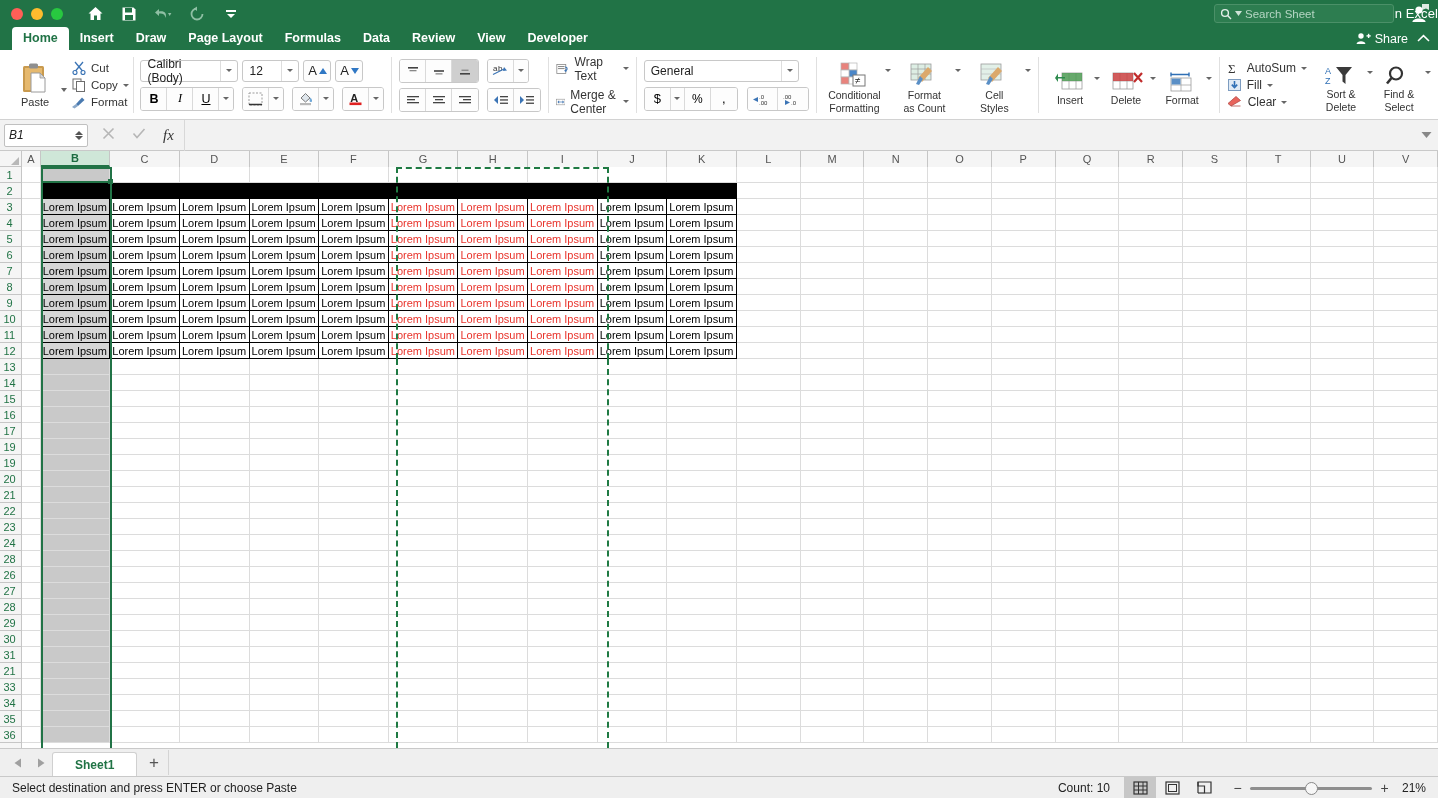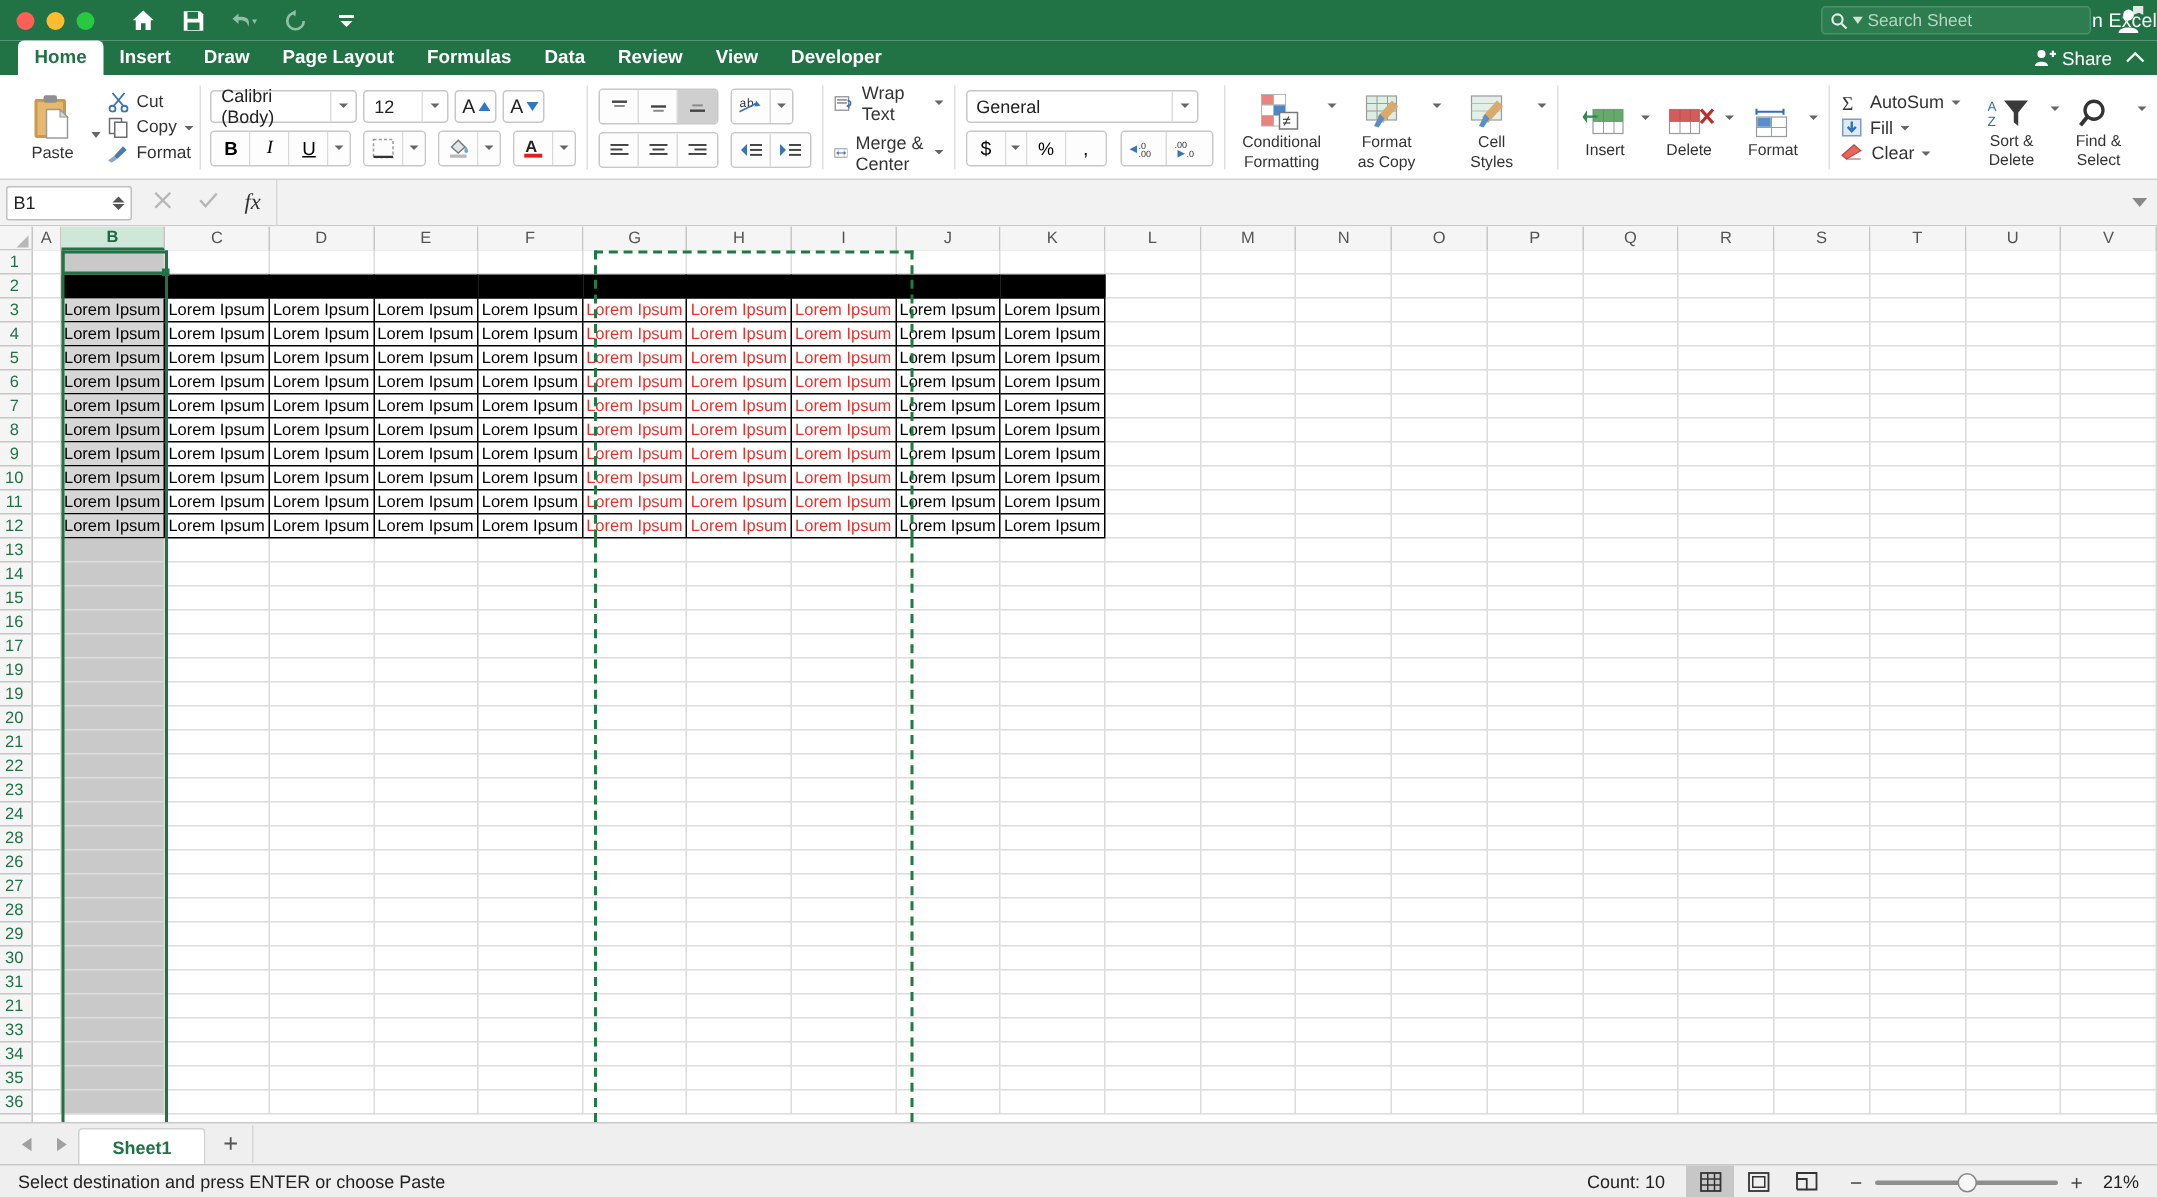--- a/index.html
+++ b/index.html
@@ -121,21 +121,21 @@
     position: absolute; left: 0; top: 120px; width: 1438px; height: 31px;
     background: #f2f2f2; border-bottom: 1px solid #c9c9c9;
     display: flex; align-items: center;
   }
   #namebox {
     width: 84px; height: 23px; margin-left: 4px; background: #fff;
     border: 1px solid #c0c0c0; border-radius: 2px;
     display: flex; align-items: center; padding: 0 4px;
     font-size: 12px; color: #222;
   }
-  #namebox .nb-val { flex: 1; }
+  #namebox .nb-val { flex: 1; font-style: italic; }
   .spin { display: flex; flex-direction: column; gap: 1px; }
   .spin .up { width: 0; height: 0; border-left: 4px solid transparent;
               border-right: 4px solid transparent; border-bottom: 4px solid #555; }
   .spin .dn { width: 0; height: 0; border-left: 4px solid transparent;
               border-right: 4px solid transparent; border-top: 4px solid #555; }
   #fb-actions { display: flex; align-items: center; gap: 17px; margin-left: 14px; color: #b0b0b0; font-size: 14px; }
   #fx { font-style: italic; font-family: "Liberation Serif", serif; font-size: 15px; color: #333; }
   #fb-input { flex: 1; height: 31px; margin-left: 10px; border-left: 1px solid #d8d8d8;
               display: flex; align-items: center; padding-left: 8px; font-size: 12px; }
   #fb-expand { width: 24px; display: flex; align-items: center; justify-content: center; }
@@ -652,21 +652,21 @@
         <svg width="32" height="26" viewBox="0 0 32 26">
           <rect x="3" y="2" width="20" height="16" fill="#ddeee4" stroke="#9b9b9b" stroke-width="0.8"></rect>
           <line x1="3" y1="7" x2="23" y2="7" stroke="#9b9b9b" stroke-width="0.7"></line>
           <line x1="3" y1="12" x2="23" y2="12" stroke="#9b9b9b" stroke-width="0.7"></line>
           <line x1="10" y1="2" x2="10" y2="18" stroke="#9b9b9b" stroke-width="0.7"></line>
           <line x1="17" y1="2" x2="17" y2="18" stroke="#9b9b9b" stroke-width="0.7"></line>
           <path d="M10 16 L20 5 L24 9 L14 20 Z" fill="#dba96b"></path>
           <path d="M8 22 L12 14 L15 17 L11 23 Z" fill="#5a8fc6"></path>
         </svg>
         <span class="lbl2">Format</span>
-        <span class="lbl2">as Copy</span>
+        <span class="lbl2">as Count</span>
       </div>
       <span class="caret sm" style="margin-top:13px;"></span>
     </div>
     <div style="display:flex;align-items:flex-start;">
       <div class="bigicon-btn" style="margin-top:6px;">
         <svg width="32" height="26" viewBox="0 0 32 26">
           <rect x="3" y="2" width="20" height="16" fill="#e2f0e8" stroke="#9b9b9b" stroke-width="0.8"></rect>
           <line x1="3" y1="7" x2="23" y2="7" stroke="#b5b5b5" stroke-width="0.6"></line>
           <line x1="3" y1="12" x2="23" y2="12" stroke="#b5b5b5" stroke-width="0.6"></line>
           <path d="M10 16 L20 5 L24 9 L14 20 Z" fill="#dba96b"></path>

